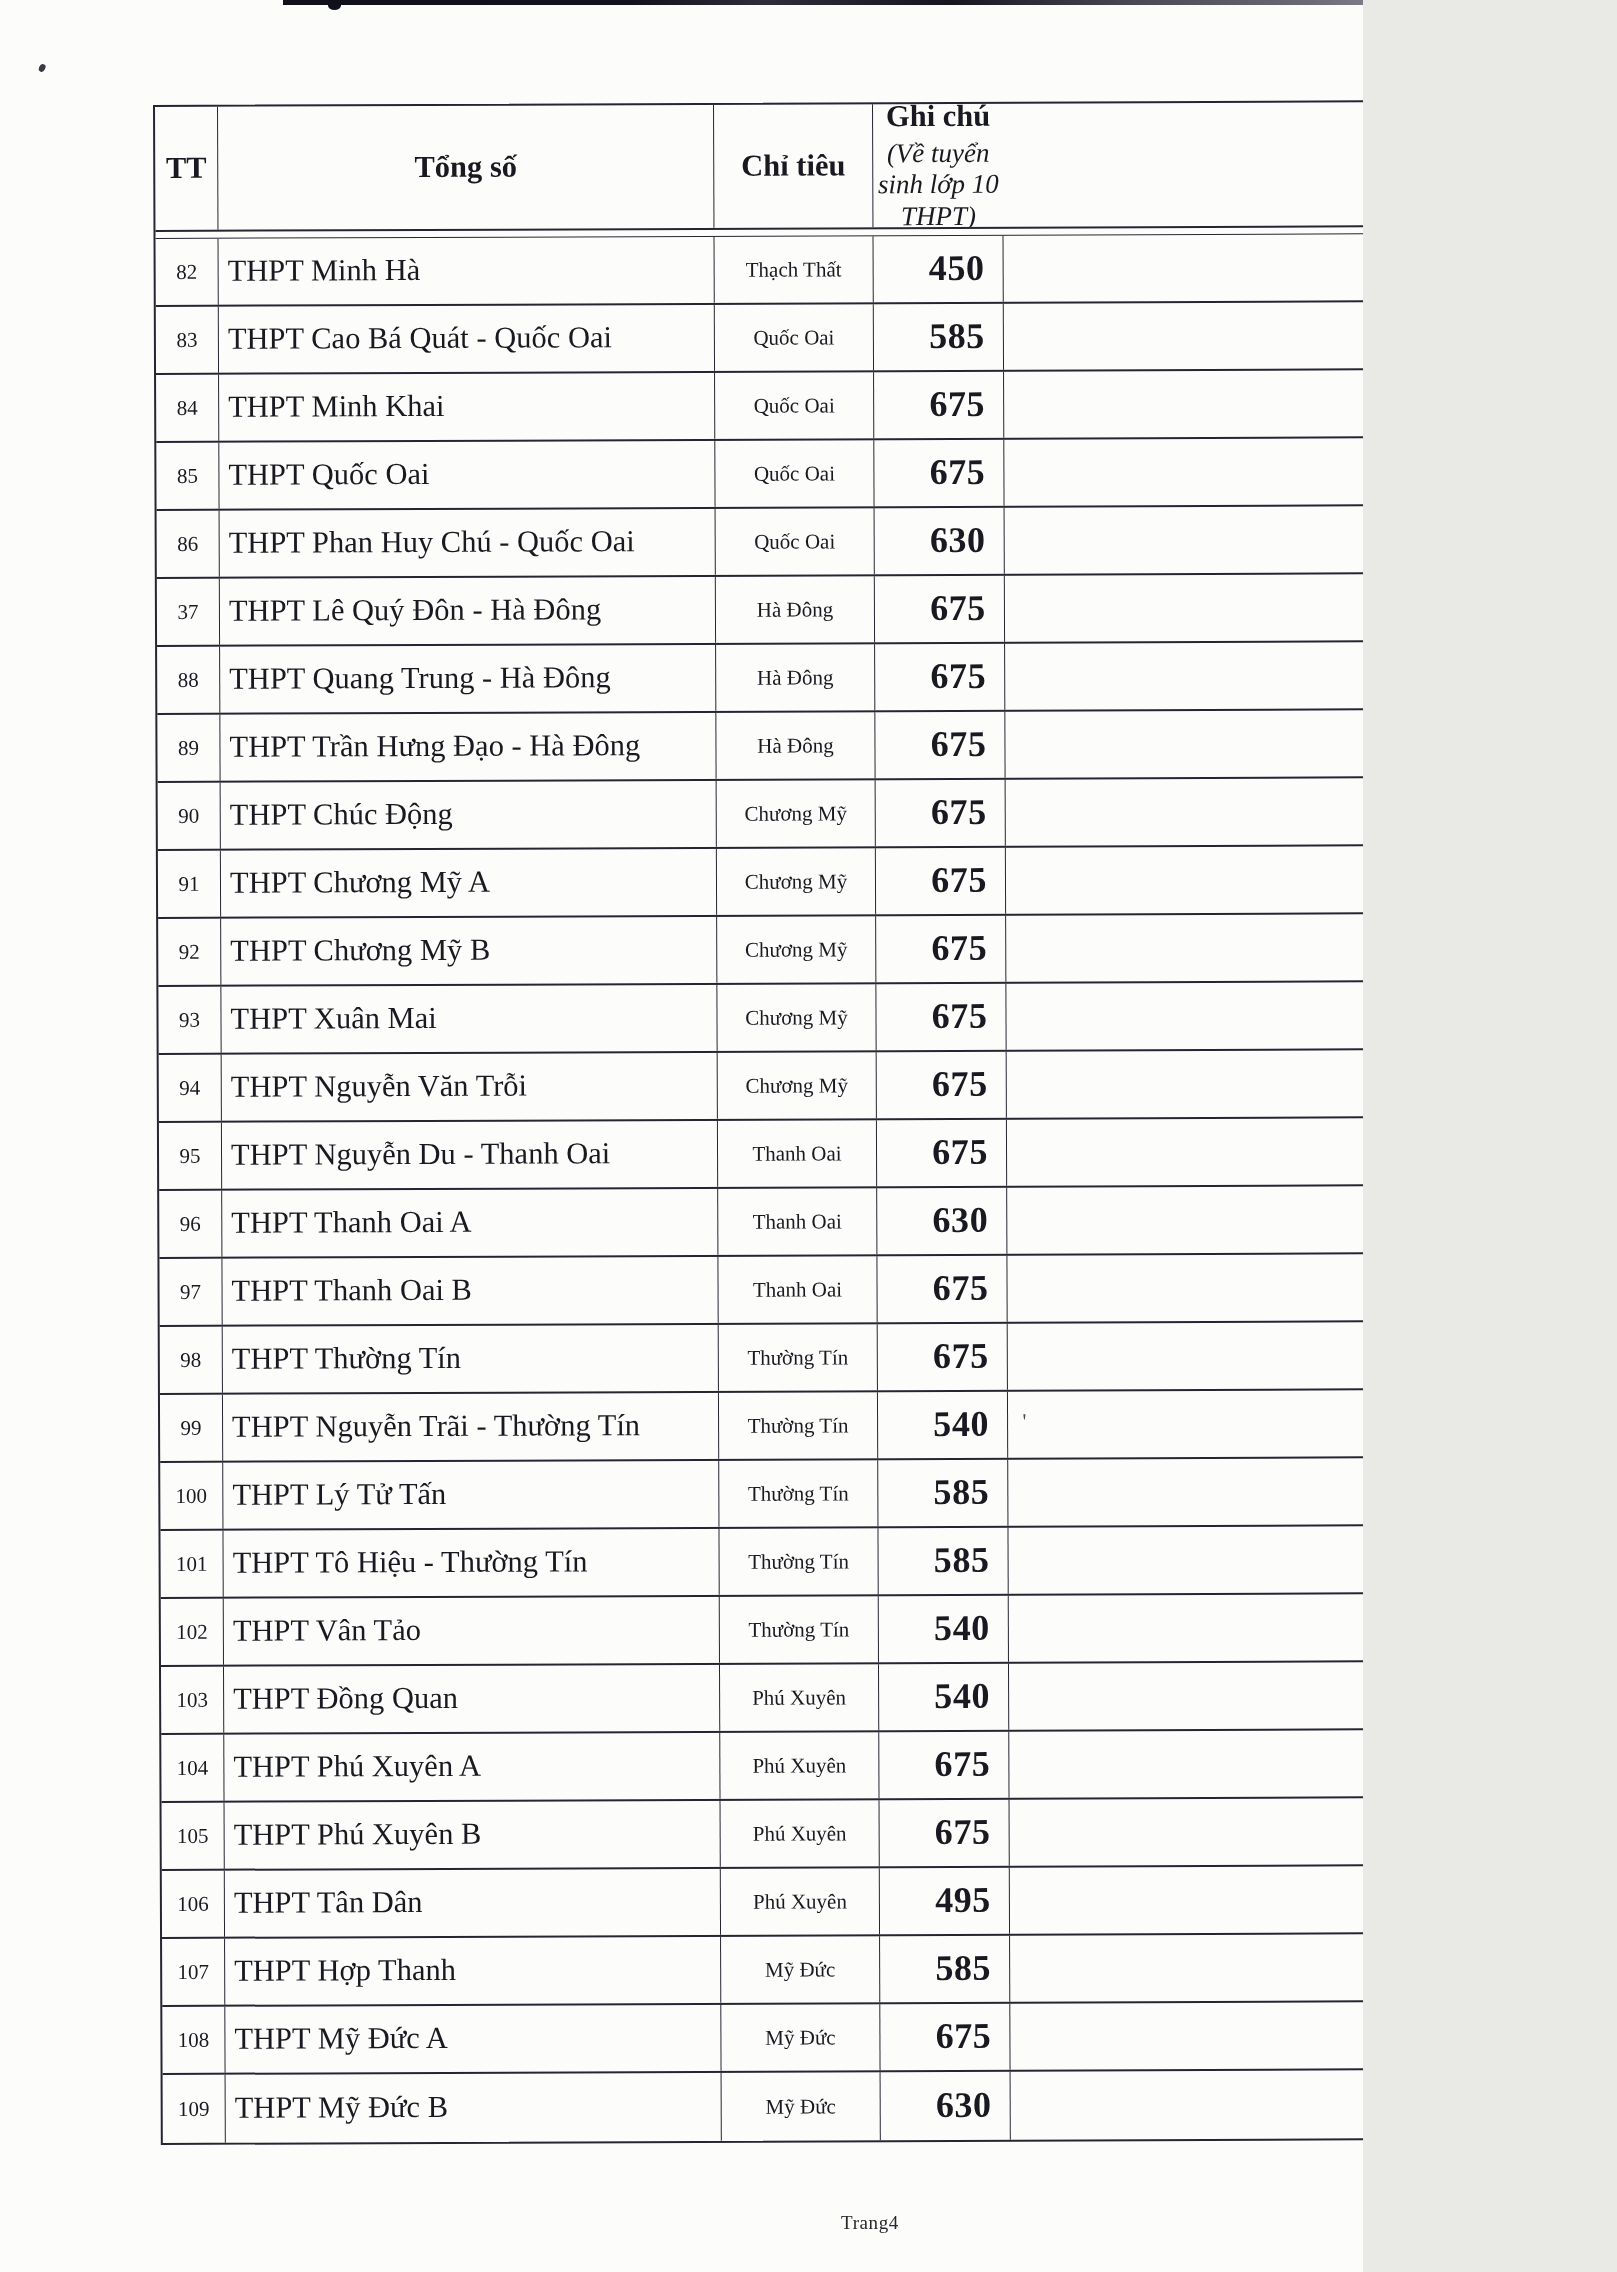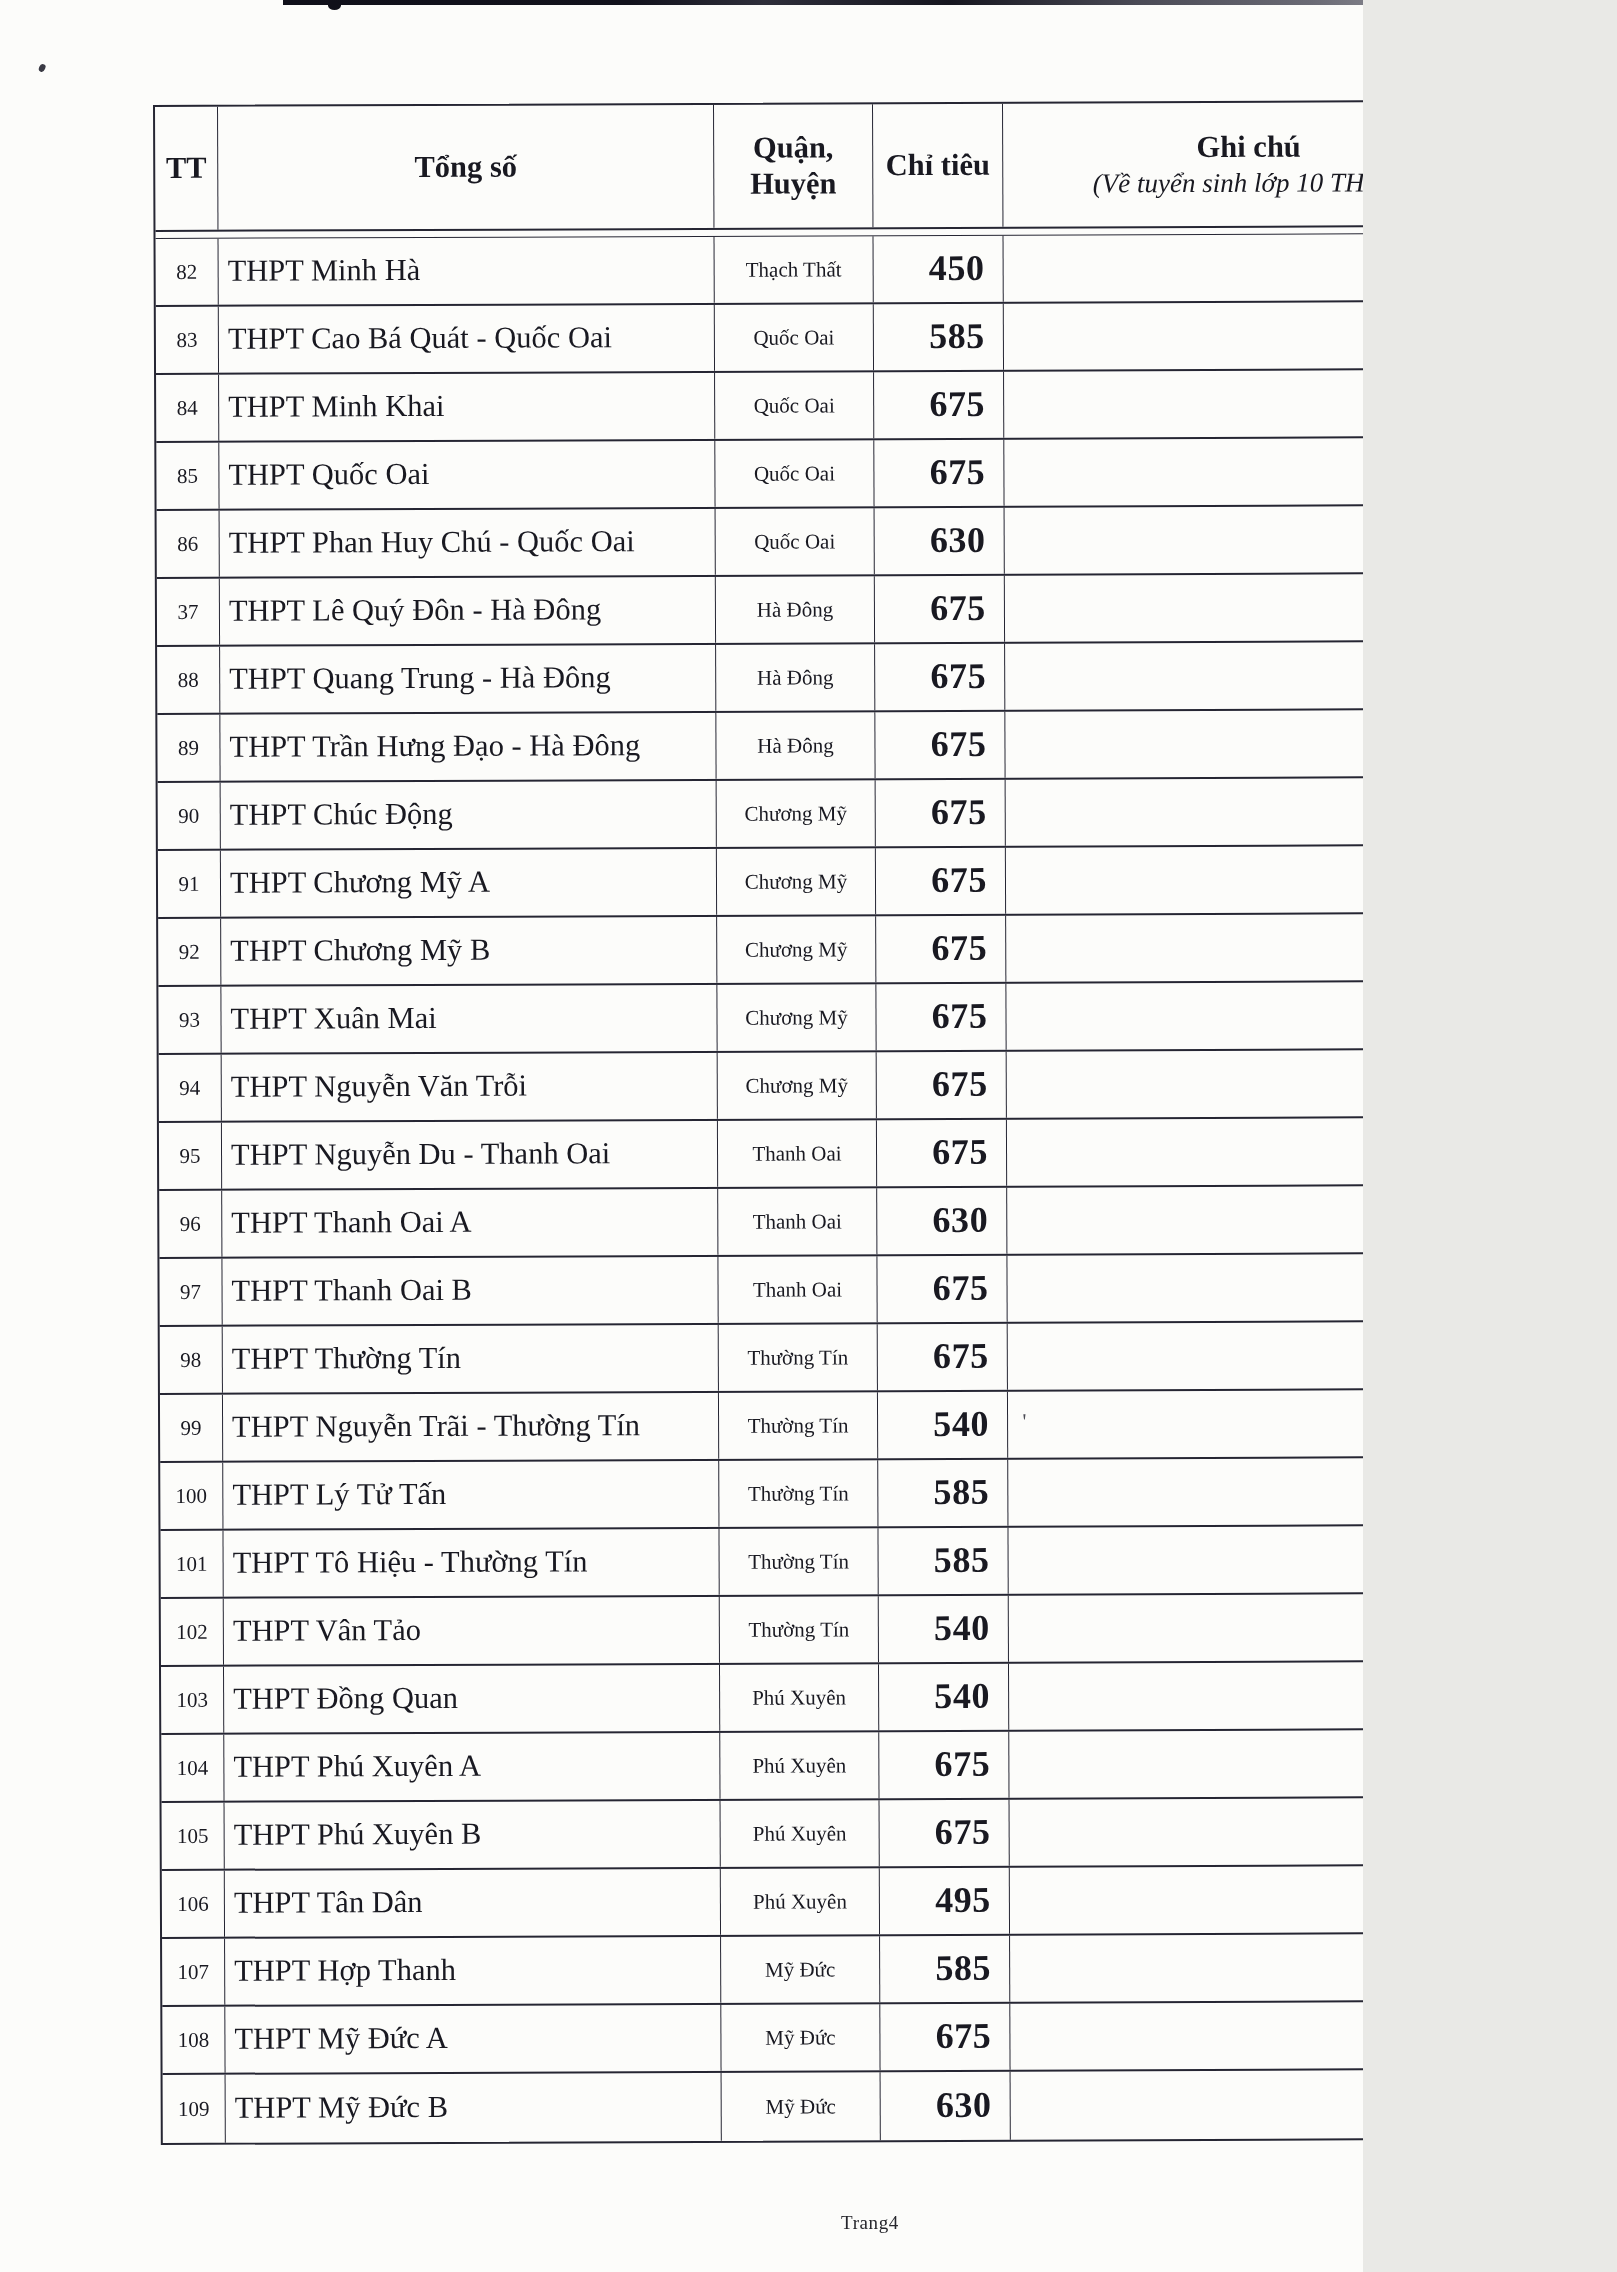--- a/index.html
+++ b/index.html
@@ -111,21 +111,20 @@
   <div class="red-mark red-dot-3"></div>
   <div class="red-equals">
     <div class="bar"></div>
     <div class="bar"></div>
   </div>
 
   <div class="quota-table">
     <div class="trow thead">
       <div class="cell th">TT</div>
       <div class="cell th">Tổng số</div>
-      <div class="cell th">Quận, Huyện</div>
       <div class="cell th">Chỉ tiêu</div>
       <div class="cell th th-note">
         <div>Ghi chú</div>
         <div class="note-sub">(Về tuyển sinh lớp 10 THPT)</div>
       </div>
     </div>
 
     <div class="tbody">
 
     <div class="trow">

